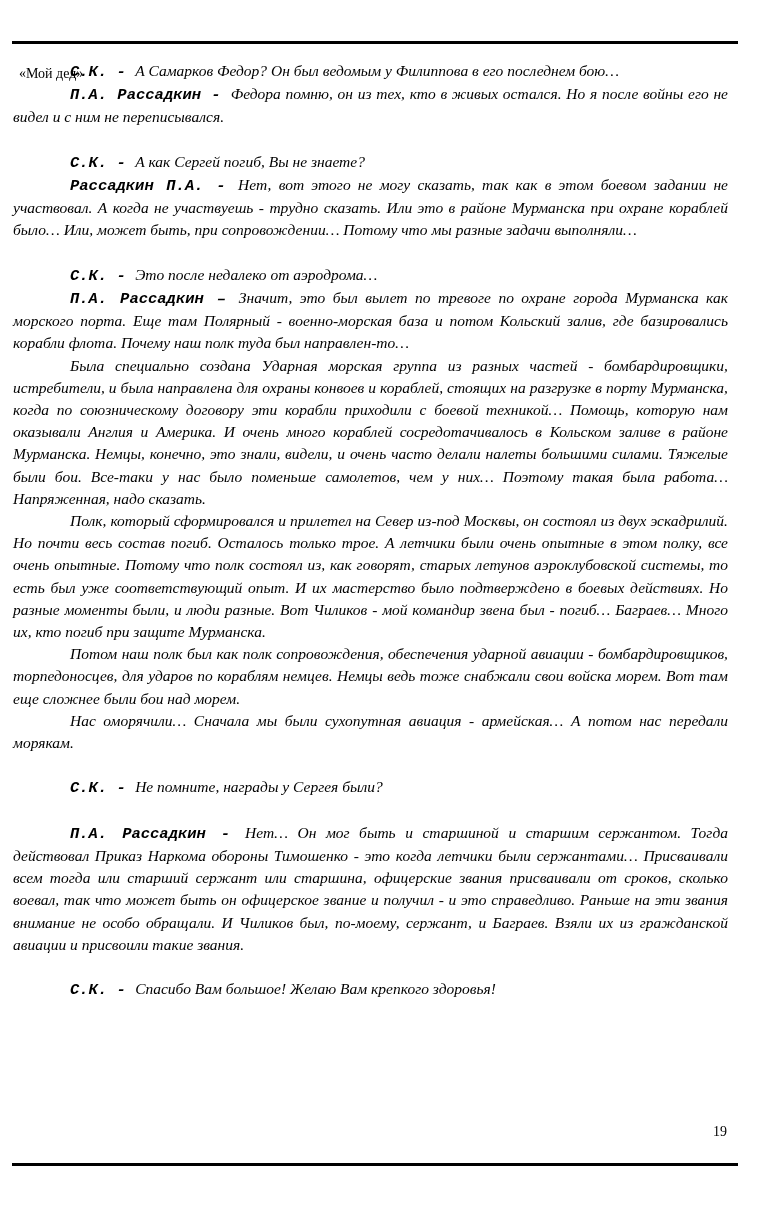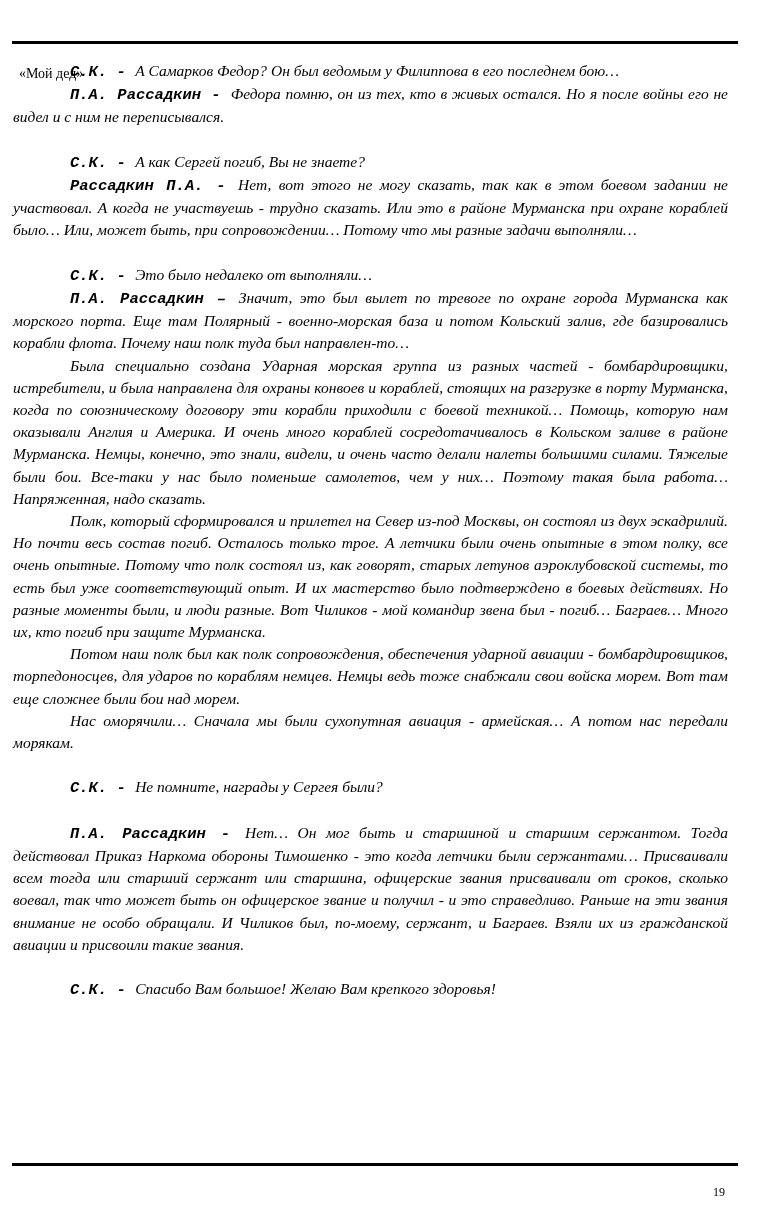--- a/index.html
+++ b/index.html
@@ -7,37 +7,37 @@
          font-family: "Liberation Serif", "DejaVu Serif", serif; color: #000; }
   .header-title { position: absolute; left: 19px; top: 22px; font-size: 14px; line-height: 16px; margin-top: 44px; }
   .rule { position: absolute; left: 12px; width: 726px; height: 3px; background: #000; }
   .rule.top { top: 41px; }
   .rule.bottom { top: 1163px; }
   .content { position: absolute; left: 13px; top: 60px; width: 715px;
              font-style: italic; font-size: 15.5px; line-height: 22.2px; text-align: justify; }
   .content p { margin: 0; text-indent: 57px; }
   .content .gap { height: 22.2px; }
   .speaker { font-weight: bold; font-family: Liberation Mono, monospace; }
-  .page-number { position: absolute; left: 713px; top: 1184px; font-size: 12px; line-height: 16px; }
+  .page-number { position: absolute; left: 713px; top: 1124px; font-size: 14px; line-height: 16px; }
 </style>
 </head>
 <body>
 
 <div>
   <div class="header-title">«Мой дед»</div>
   <div class="rule top"></div>
 
   <div class="content" id="content">
       <p><span class="speaker">С.К. - </span><span>А Самарков Федор? Он был ведомым у Филиппова в его последнем бою…</span></p>
       <p><span class="speaker">П.А. Рассадкин - </span><span>Федора помню, он из тех, кто в живых остался. Но я после войны его не видел и с ним не переписывался.</span></p>
       <div class="gap"></div>
       <p><span class="speaker">С.К. - </span><span>А как Сергей погиб, Вы не знаете?</span></p>
       <p><span class="speaker">Рассадкин П.А. - </span><span>Нет, вот этого не могу сказать, так как в этом боевом задании не участвовал. А когда не участвуешь - трудно сказать. Или это в районе Мурманска при охране кораблей было… Или, может быть, при сопровождении… Потому что мы разные задачи выполняли…</span></p>
       <div class="gap"></div>
-      <p><span class="speaker">С.К. - </span><span>Это было недалеко от выполняли…</span></p>
+      <p><span class="speaker">С.К. - </span><span>Это после недалеко от аэродрома…</span></p>
       <p><span class="speaker">П.А. Рассадкин – </span><span>Значит, это был вылет по тревоге по охране города Мурманска как морского порта. Еще там Полярный - военно-морская база и потом Кольский залив, где базировались корабли флота. Почему наш полк туда был направлен-то…</span></p>
       <p><span>Была специально создана Ударная морская группа из разных частей - бомбардировщики, истребители, и была направлена для охраны конвоев и кораблей, стоящих на разгрузке в порту Мурманска, когда по союзническому договору эти корабли приходили с боевой техникой… Помощь, которую нам оказывали Англия и Америка. И очень много кораблей сосредотачивалось в Кольском заливе в районе Мурманска. Немцы, конечно, это знали, видели, и очень часто делали налеты большими силами. Тяжелые были бои. Все-таки у нас было поменьше самолетов, чем у них… Поэтому такая была работа… Напряженная, надо сказать.</span></p>
       <p><span>Полк, который сформировался и прилетел на Север из-под Москвы, он состоял из двух эскадрилий. Но почти весь состав погиб. Осталось только трое. А летчики были очень опытные в этом полку, все очень опытные. Потому что полк состоял из, как говорят, старых летунов аэроклубовской системы, то есть был уже соответствующий опыт. И их мастерство было подтверждено в боевых действиях. Но разные моменты были, и люди разные. Вот Чиликов - мой командир звена был - погиб… Баграев… Много их, кто погиб при защите Мурманска.</span></p>
       <p><span>Потом наш полк был как полк сопровождения, обеспечения ударной авиации - бомбардировщиков, торпедоносцев, для ударов по кораблям немцев. Немцы ведь тоже снабжали свои войска морем. Вот там еще сложнее были бои над морем.</span></p>
       <p><span>Нас оморячили… Сначала мы были сухопутная авиация - армейская… А потом нас передали морякам.</span></p>
       <div class="gap"></div>
       <p><span class="speaker">С.К. - </span><span>Не помните, награды у Сергея были?</span></p>
       <div class="gap"></div>
       <p><span class="speaker">П.А. Рассадкин - </span><span>Нет… Он мог быть и старшиной и старшим сержантом. Тогда действовал Приказ Наркома обороны Тимошенко - это когда летчики были сержантами… Присваивали всем тогда или старший сержант или старшина, офицерские звания присваивали от сроков, сколько воевал, так что может быть он офицерское звание и получил - и это справедливо. Раньше на эти звания внимание не особо обращали. И Чиликов был, по-моему, сержант, и Баграев. Взяли их из гражданской авиации и присвоили такие звания.</span></p>
       <div class="gap"></div>

